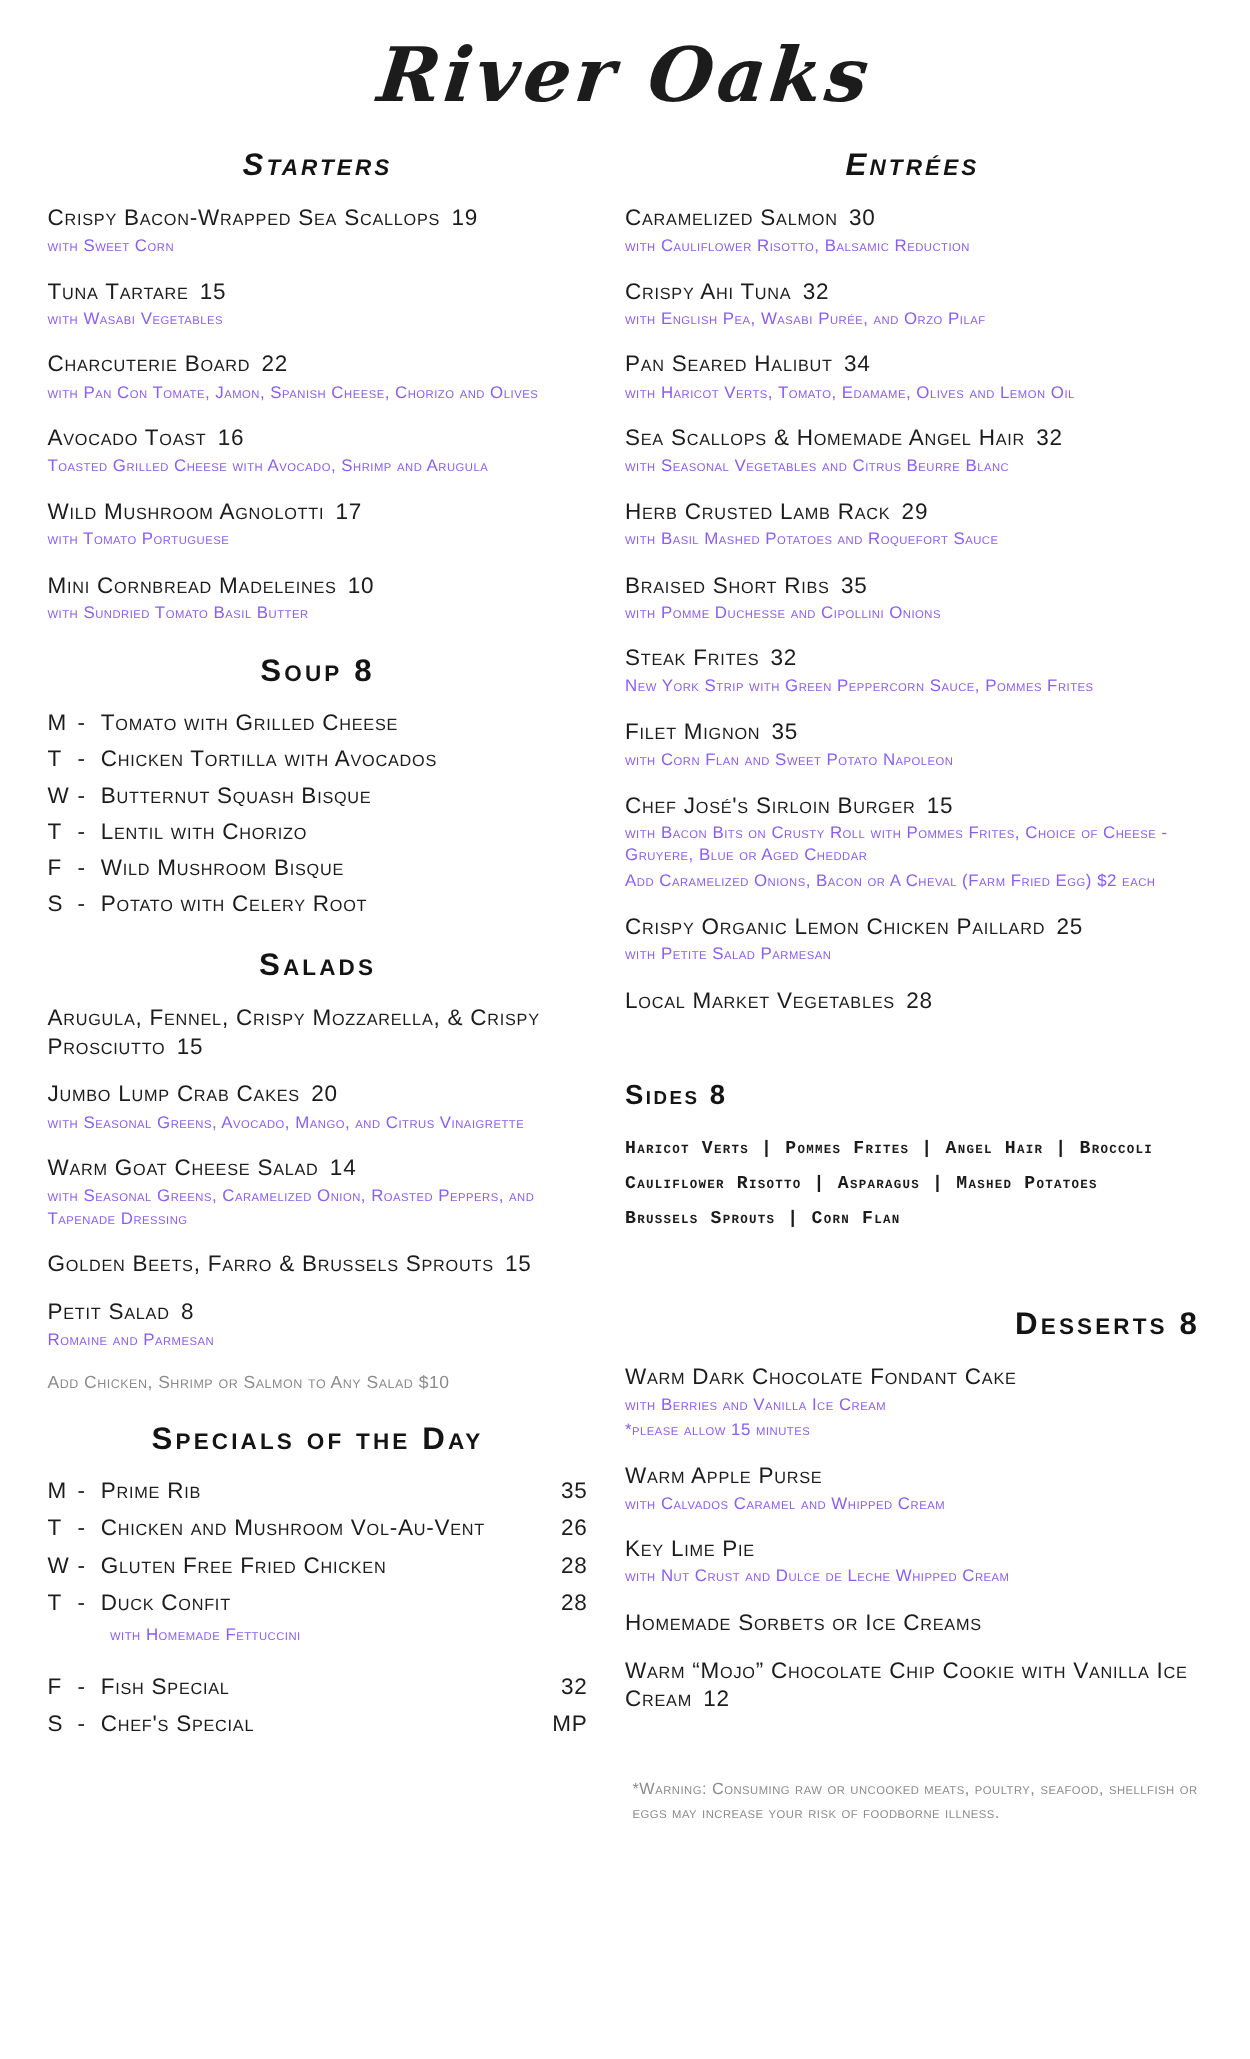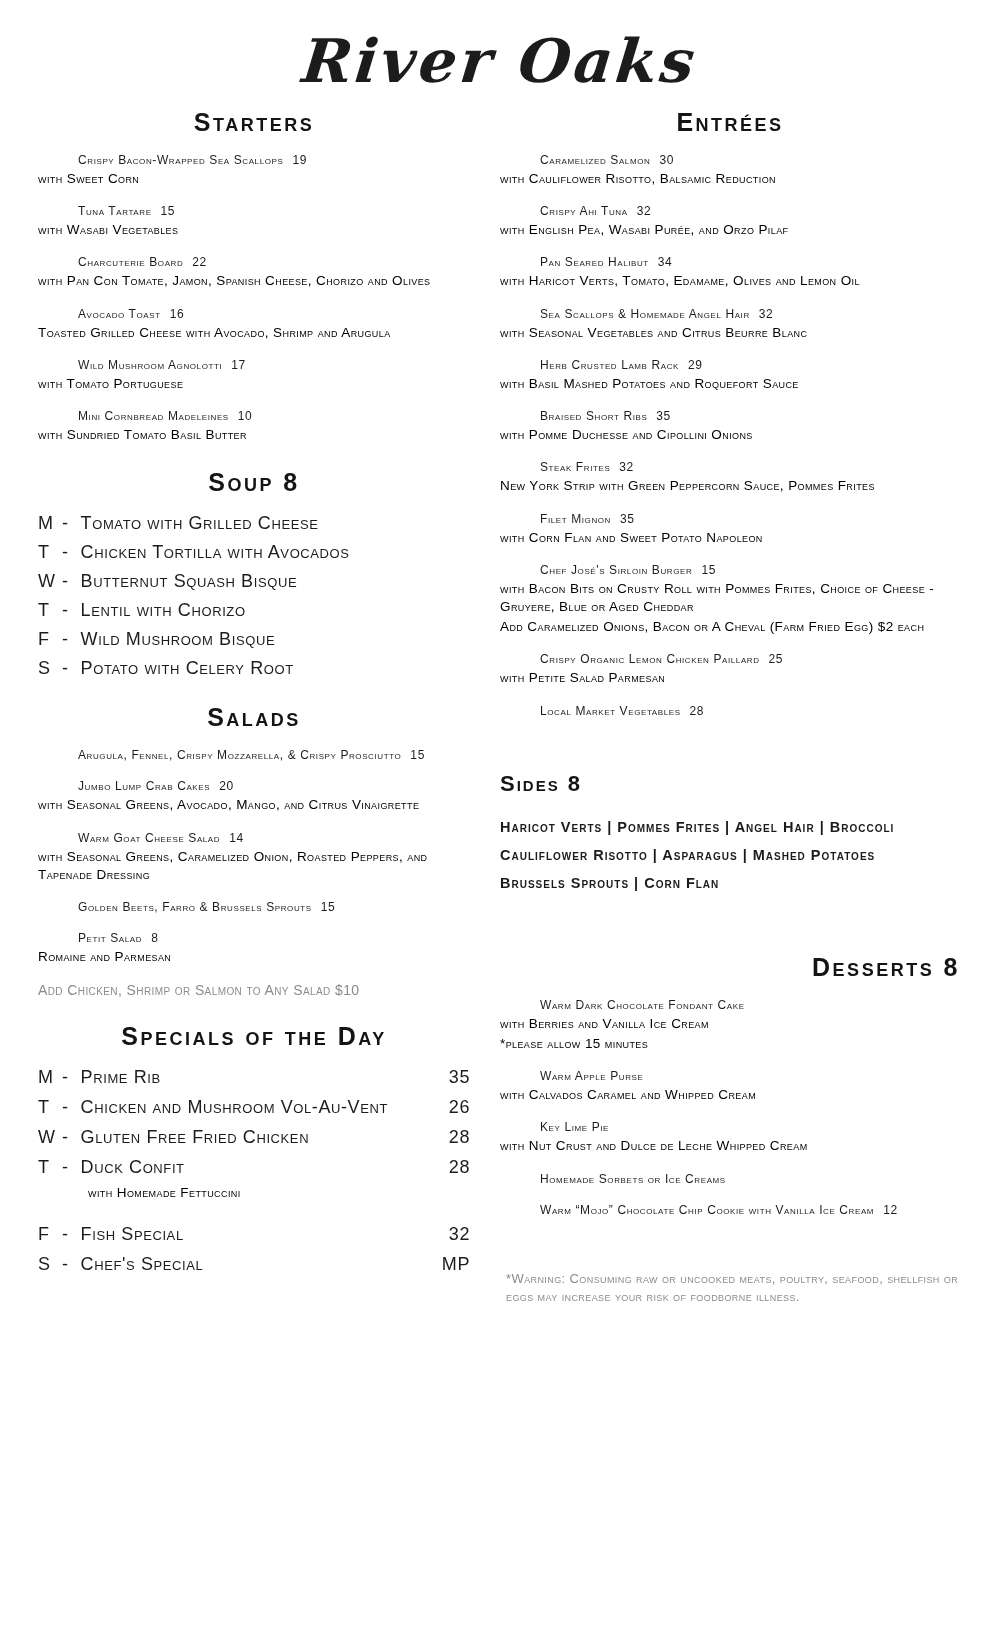--- a/index.html
+++ b/index.html
@@ -35,32 +35,31 @@
     align-items: start;
   }
   .sec-title {
     text-align: center;
     font-size: 25px;
     font-weight: 700;
     letter-spacing: 2.5px;
     margin: 24px 0 16px 0;
     color: #141414;
   }
-  .first-title { margin-top: 8px; }
+  .first-title { margin-top: 18px; font-style: italic; }
   .item { margin-bottom: 16px; }
   .nameline {
-    font-size: 12px;
+    font-size: 18px;
     letter-spacing: 0.6px;
     line-height: 1.25;
-    margin-left: 40px;
   }
   .price { margin-left: 9px; }
   .desc {
     font-size: 13.5px;
-    color: #000000;
+    color: #8b5cf6;
     letter-spacing: 0.4px;
     line-height: 1.35;
     margin-top: 2px;
   }
   .dayline {
     display: flex;
     font-size: 18px;
     letter-spacing: 0.6px;
     margin-bottom: 8px;
   }
@@ -93,20 +92,21 @@
     font-size: 22px;
     letter-spacing: 2px;
     margin: 52px 0 22px 0;
   }
   .sides-line {
     font-size: 14.5px;
     font-weight: 700;
     letter-spacing: 1px;
     margin-bottom: 12px;
     color: #1b1b1b;
+    font-family: Liberation Mono, monospace;
   }
   .desserts-title { margin-top: 62px; text-align: right; }
   .warning {
     font-size: 13px;
     color: #8b8b8b;
     letter-spacing: 0.4px;
     line-height: 1.45;
     margin-top: 52px;
     padding-left: 6px;
   }

